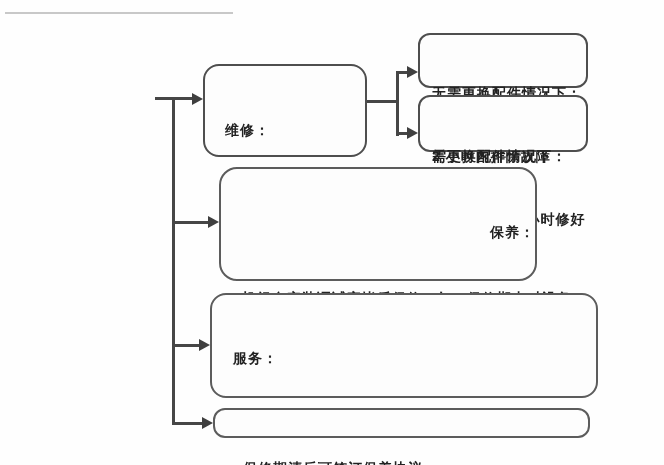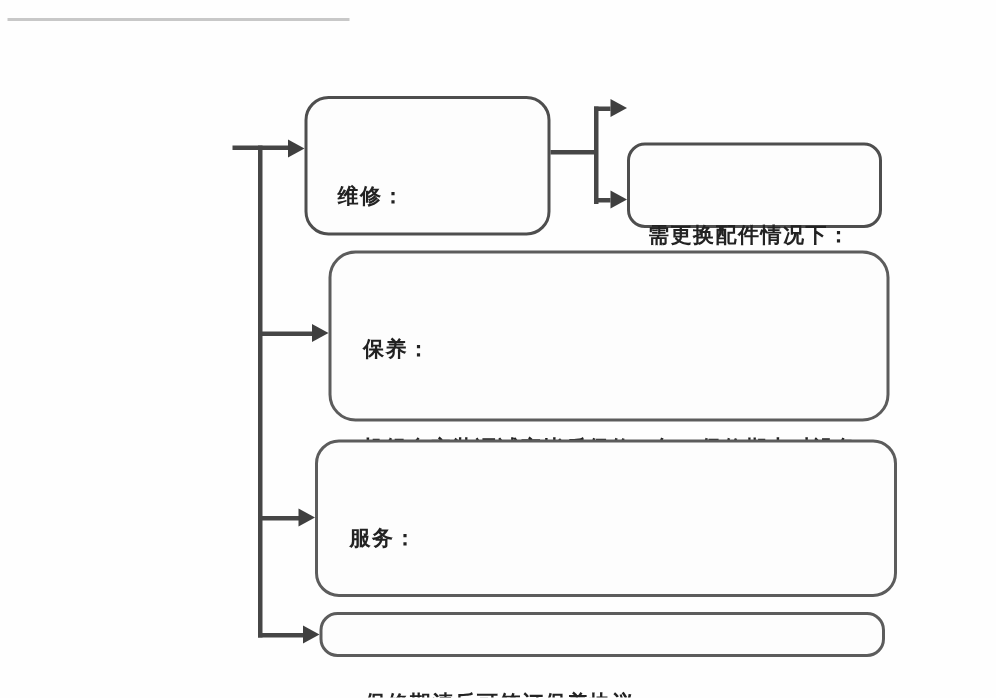--- a/index.html
+++ b/index.html
@@ -54,27 +54,31 @@
 
   <div class="faint-line" style="left:5px; top:12px; width:228px; height:2px;"></div>
 
 
   <div class="box" style="left:203px; top:64px; width:164px; height:93px; border-radius:16px; padding:9px 0 0 20px;">
     <div class="ln">维修：</div>
     <div class="ln">接到用户报修电话后 4</div>
     <div class="ln">个小时到场。</div>
   </div>
 
+  <div class="box" style="left:418px; top:33px; width:170px; height:55px; border-radius:12px; padding:6px 0 0 12px; line-height:21px;">
+    <div class="ln">无需更换配件情况下：</div>
+    <div class="ln">2 小时内排除故障</div>
+  </div>
 
   <div class="box" style="left:418px; top:95px; width:170px; height:57px; border-radius:12px; padding:7px 0 0 12px; line-height:21px;">
     <div class="ln">需更换配件情况下：</div>
     <div class="ln">配件运抵后 2 小时修好</div>
   </div>
 
-  <div class="box soft" style="left:219px; top:167px; width:374px; height:114px; border-radius:18px; padding:8px 0 0 21px;">
+  <div class="box soft" style="left:219px; top:167px; width:318px; height:114px; border-radius:18px; padding:8px 0 0 21px;text-align:right;">
     <div class="ln">保养：</div>
     <div class="ln">机组自安装调试完毕后保修一年，保修期内对设备：</div>
     <div class="ln">1.   进行一次免费保养。（详见保养清单）</div>
     <div class="ln">1.   进行一年换季开机指导。</div>
     
   </div>
 
   <div class="box soft" style="left:210px; top:293px; width:388px; height:105px; border-radius:16px; padding:8px 0 0 21px;">
     <div class="ln">服务：</div>
     <div class="ln">1.   每次维修保养工作后专人电话回访。</div>

